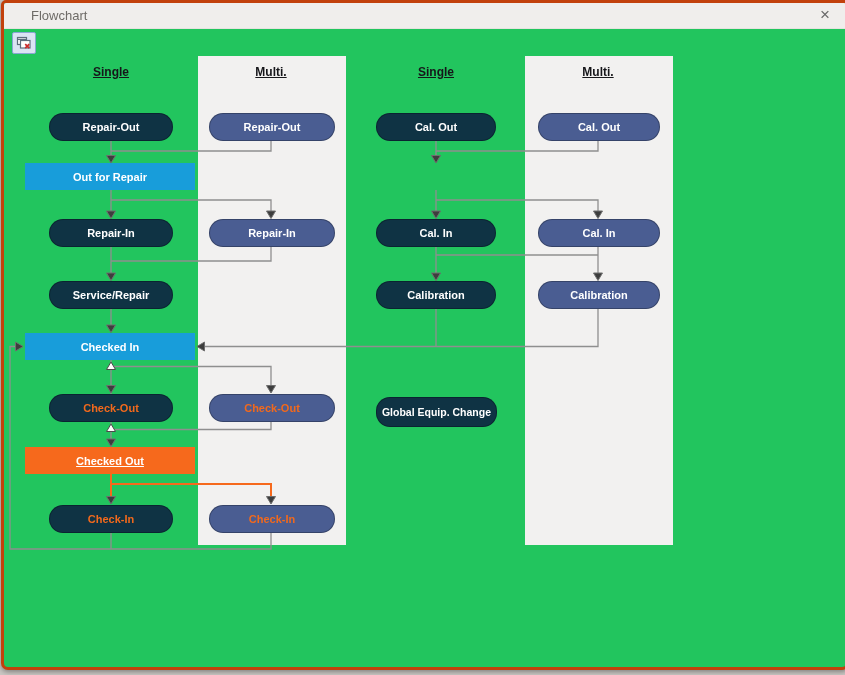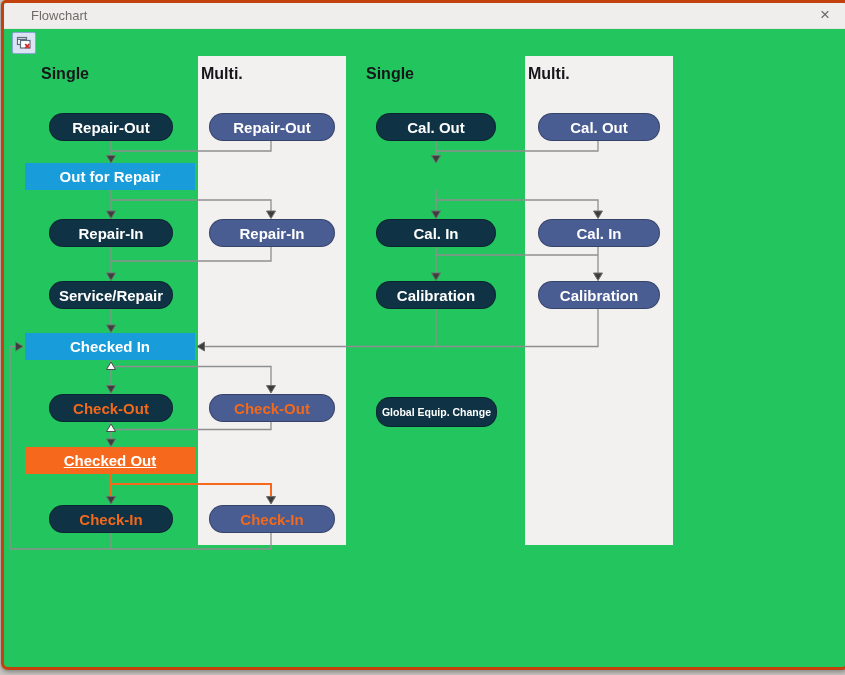--- a/index.html
+++ b/index.html
@@ -27,26 +27,26 @@
     text-align:center;cursor:default;padding:0;
   }
   .tool-btn{
     position:absolute;left:8px;top:29px;width:24px;height:22px;
     background:#dbe4f3;border:1px solid #8aa6d4;border-radius:2px;
     display:flex;align-items:center;justify-content:center;padding:0;
   }
   .canvas{position:absolute;left:0;top:26px;width:842px;height:638px;}
   .band{position:absolute;background:#f2f1f0;}
   .col-header{
-    position:absolute;width:140px;text-align:left;
-    font-size:16px;font-weight:bold;color:#16161a;
+    position:absolute;width:140px;text-align:center;
+    font-size:12px;font-weight:bold;color:#16161a;text-decoration:underline;
   }
   .node{
     position:absolute;display:flex;align-items:center;justify-content:center;
-    font-size:15px;font-weight:bold;color:#ffffff;white-space:nowrap;
+    font-size:11px;font-weight:bold;color:#ffffff;white-space:nowrap;
     box-sizing:border-box;letter-spacing:0;
   }
   .node.pill{border-radius:14px;border:1px solid rgba(0,0,0,.28);}
   svg.edges{position:absolute;left:0;top:0;pointer-events:none;}
 </style>
 </head>
 <body>
 
 <div class="window">
   <div class="titlebar">

